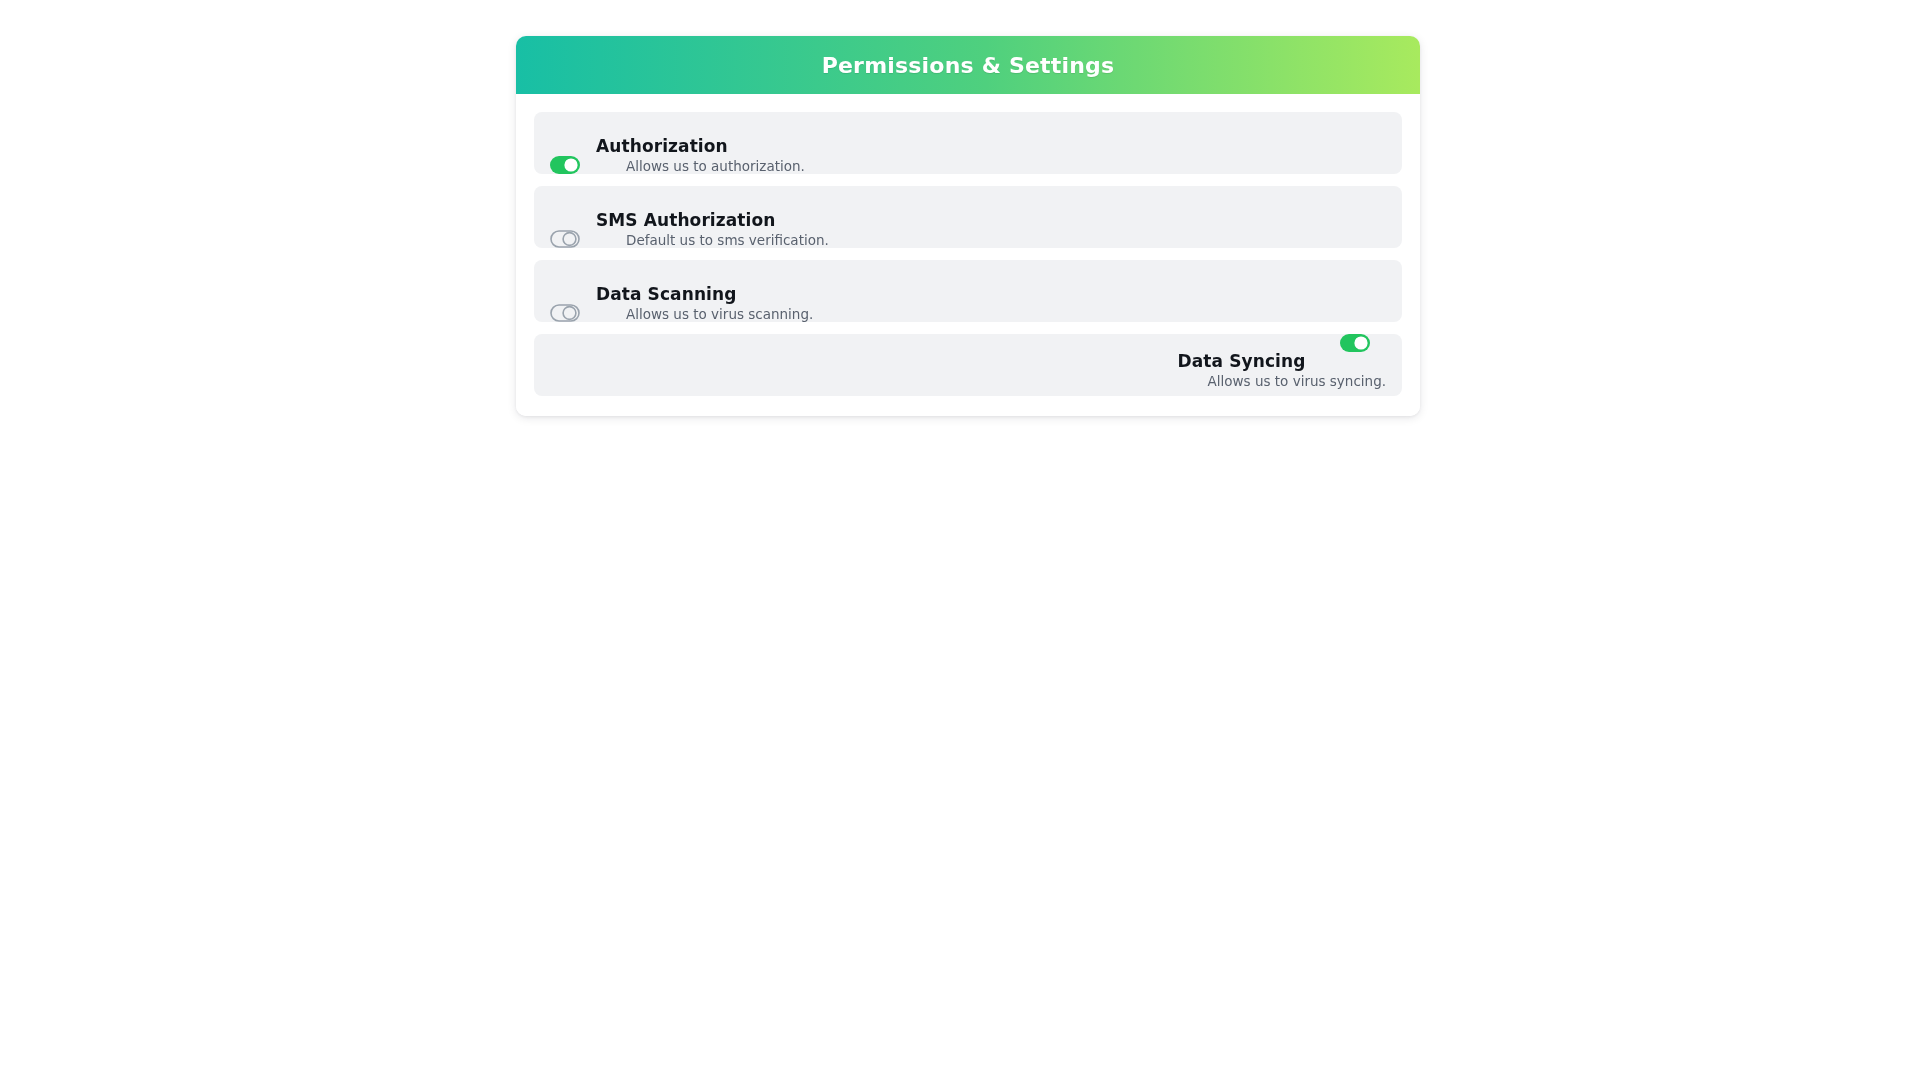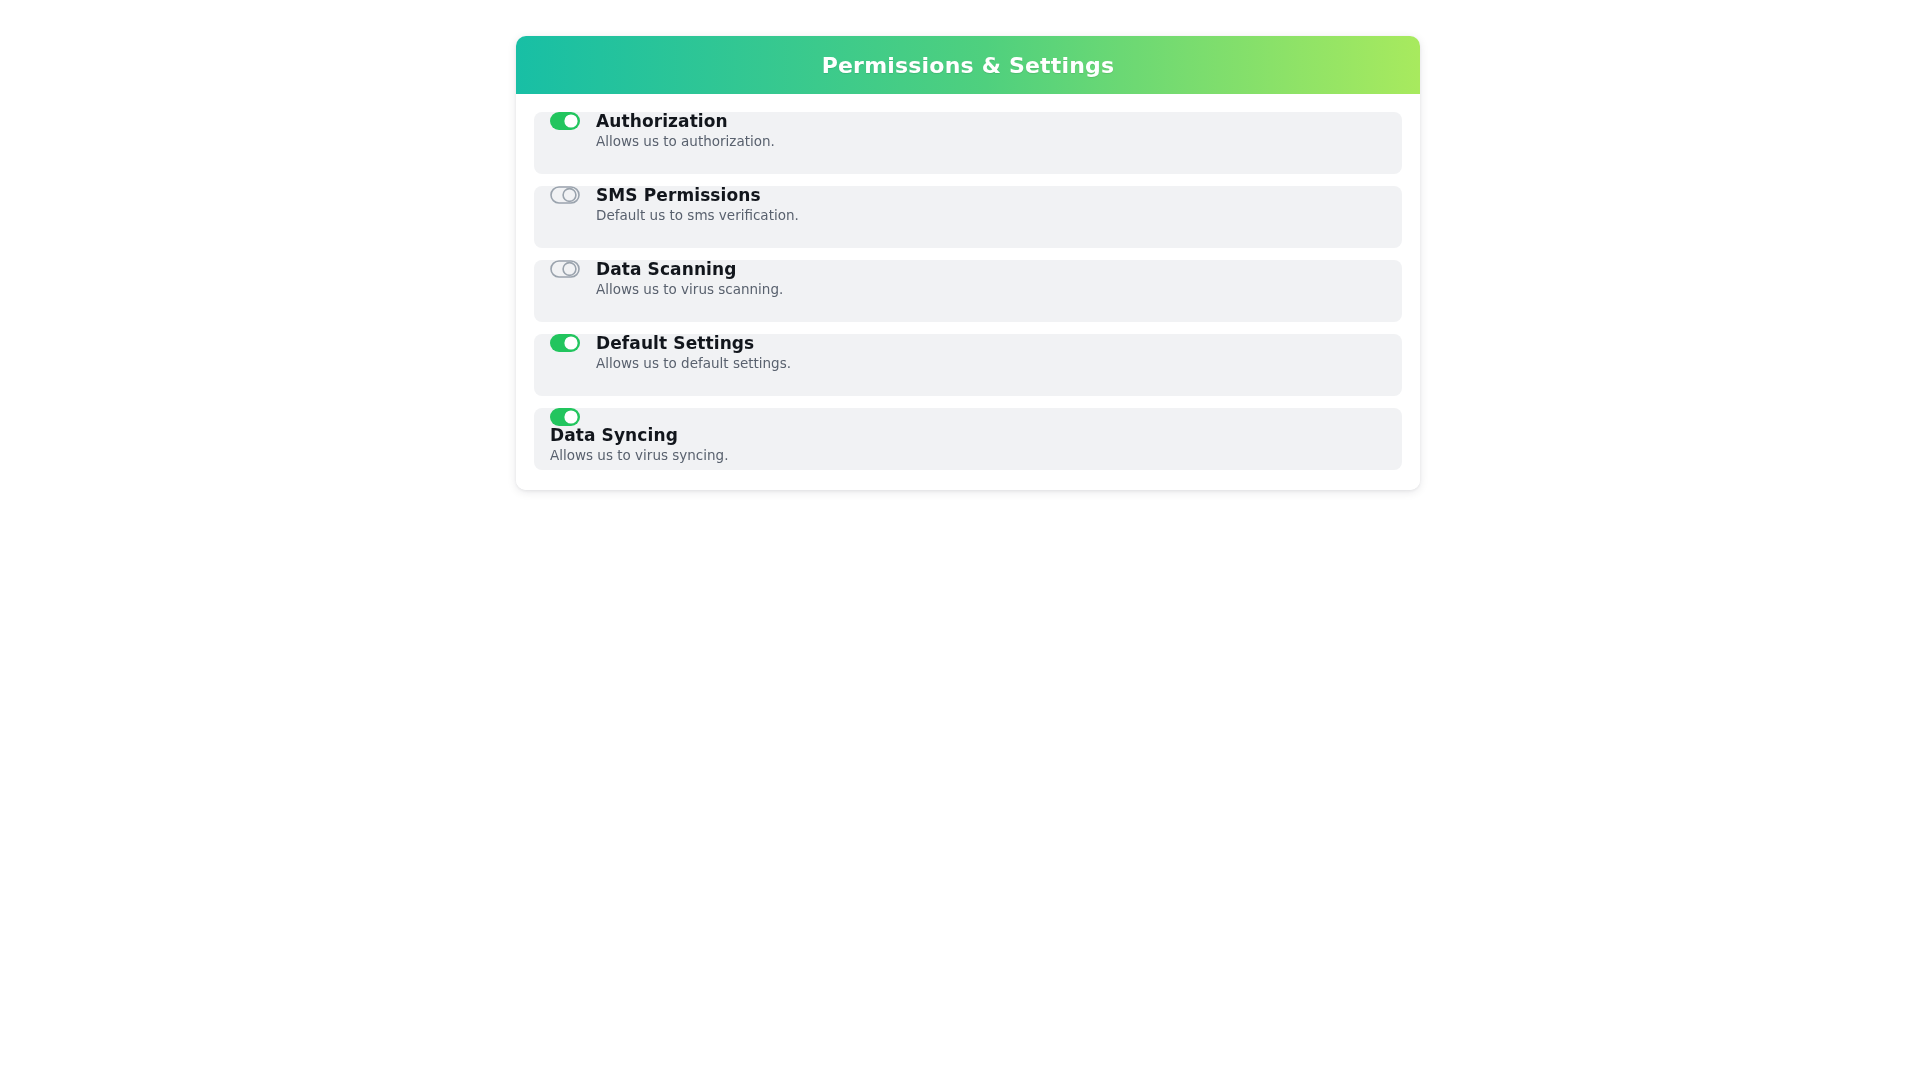--- a/index.html
+++ b/index.html
@@ -52,21 +52,21 @@
   }
 
   .card-body {
     padding: 18px 18px 20px 18px;
     background: #ffffff;
   }
 
   
   .perm-row {
     display: flex;
-    align-items: flex-start;
+    align-items: flex-end;
     background: #f1f2f4;
     border-radius: 8px;
     height: 62px;
     padding: 0 16px;
     margin-bottom: 12px;
     box-sizing: border-box;
   }
   .perm-row:last-child { margin-bottom: 0; flex-direction: column; }
 
   .toggle {
@@ -91,20 +91,21 @@
     font-weight: bold;
     color: #12161c;
     letter-spacing: 0.1px;
     margin-bottom: 3px;
   }
 
   .perm-desc {
     font-size: 13.5px;
     font-weight: normal;
     color: #59616e;
+    margin-left: 30px;
   }
 </style>
 </head>
 <body>
 
 <div id="stage">
 
   <div class="card">
 
     <div class="card-header">
@@ -126,21 +127,21 @@
           </div>
         </div>
         <div class="perm-row">
           <span class="toggle" role="switch" aria-checked="false">
             <svg width="30" height="18" viewBox="0 0 30 18">
               <rect x="1" y="1" width="28" height="16" rx="8" ry="8" fill="none" stroke="#9aa3ad" stroke-width="1.6"></rect>
               <circle cx="19.5" cy="9" r="6.4" fill="none" stroke="#9aa3ad" stroke-width="1.6"></circle>
             </svg>
           </span>
           <div class="perm-text">
-            <div class="perm-title">SMS Permissions</div>
+            <div class="perm-title">SMS Authorization</div>
             <div class="perm-desc">Default us to sms verification.</div>
           </div>
         </div>
         <div class="perm-row">
           <span class="toggle" role="switch" aria-checked="false">
             <svg width="30" height="18" viewBox="0 0 30 18">
               <rect x="1" y="1" width="28" height="16" rx="8" ry="8" fill="none" stroke="#9aa3ad" stroke-width="1.6"></rect>
               <circle cx="19.5" cy="9" r="6.4" fill="none" stroke="#9aa3ad" stroke-width="1.6"></circle>
             </svg>
           </span>
@@ -150,32 +151,20 @@
           </div>
         </div>
         <div class="perm-row">
           <span class="toggle" role="switch" aria-checked="true">
             <svg width="30" height="18" viewBox="0 0 30 18">
               <rect x="0" y="0" width="30" height="18" rx="9" ry="9" fill="#22c55e"></rect>
               <circle cx="21" cy="9" r="6.6" fill="#ffffff"></circle>
             </svg>
           </span>
           <div class="perm-text">
-            <div class="perm-title">Default Settings</div>
-            <div class="perm-desc">Allows us to default settings.</div>
-          </div>
-        </div>
-        <div class="perm-row">
-          <span class="toggle" role="switch" aria-checked="true">
-            <svg width="30" height="18" viewBox="0 0 30 18">
-              <rect x="0" y="0" width="30" height="18" rx="9" ry="9" fill="#22c55e"></rect>
-              <circle cx="21" cy="9" r="6.6" fill="#ffffff"></circle>
-            </svg>
-          </span>
-          <div class="perm-text">
             <div class="perm-title">Data Syncing</div>
             <div class="perm-desc">Allows us to virus syncing.</div>
           </div>
         </div>
       </div>
 
   </div>
 
 </div>
 

